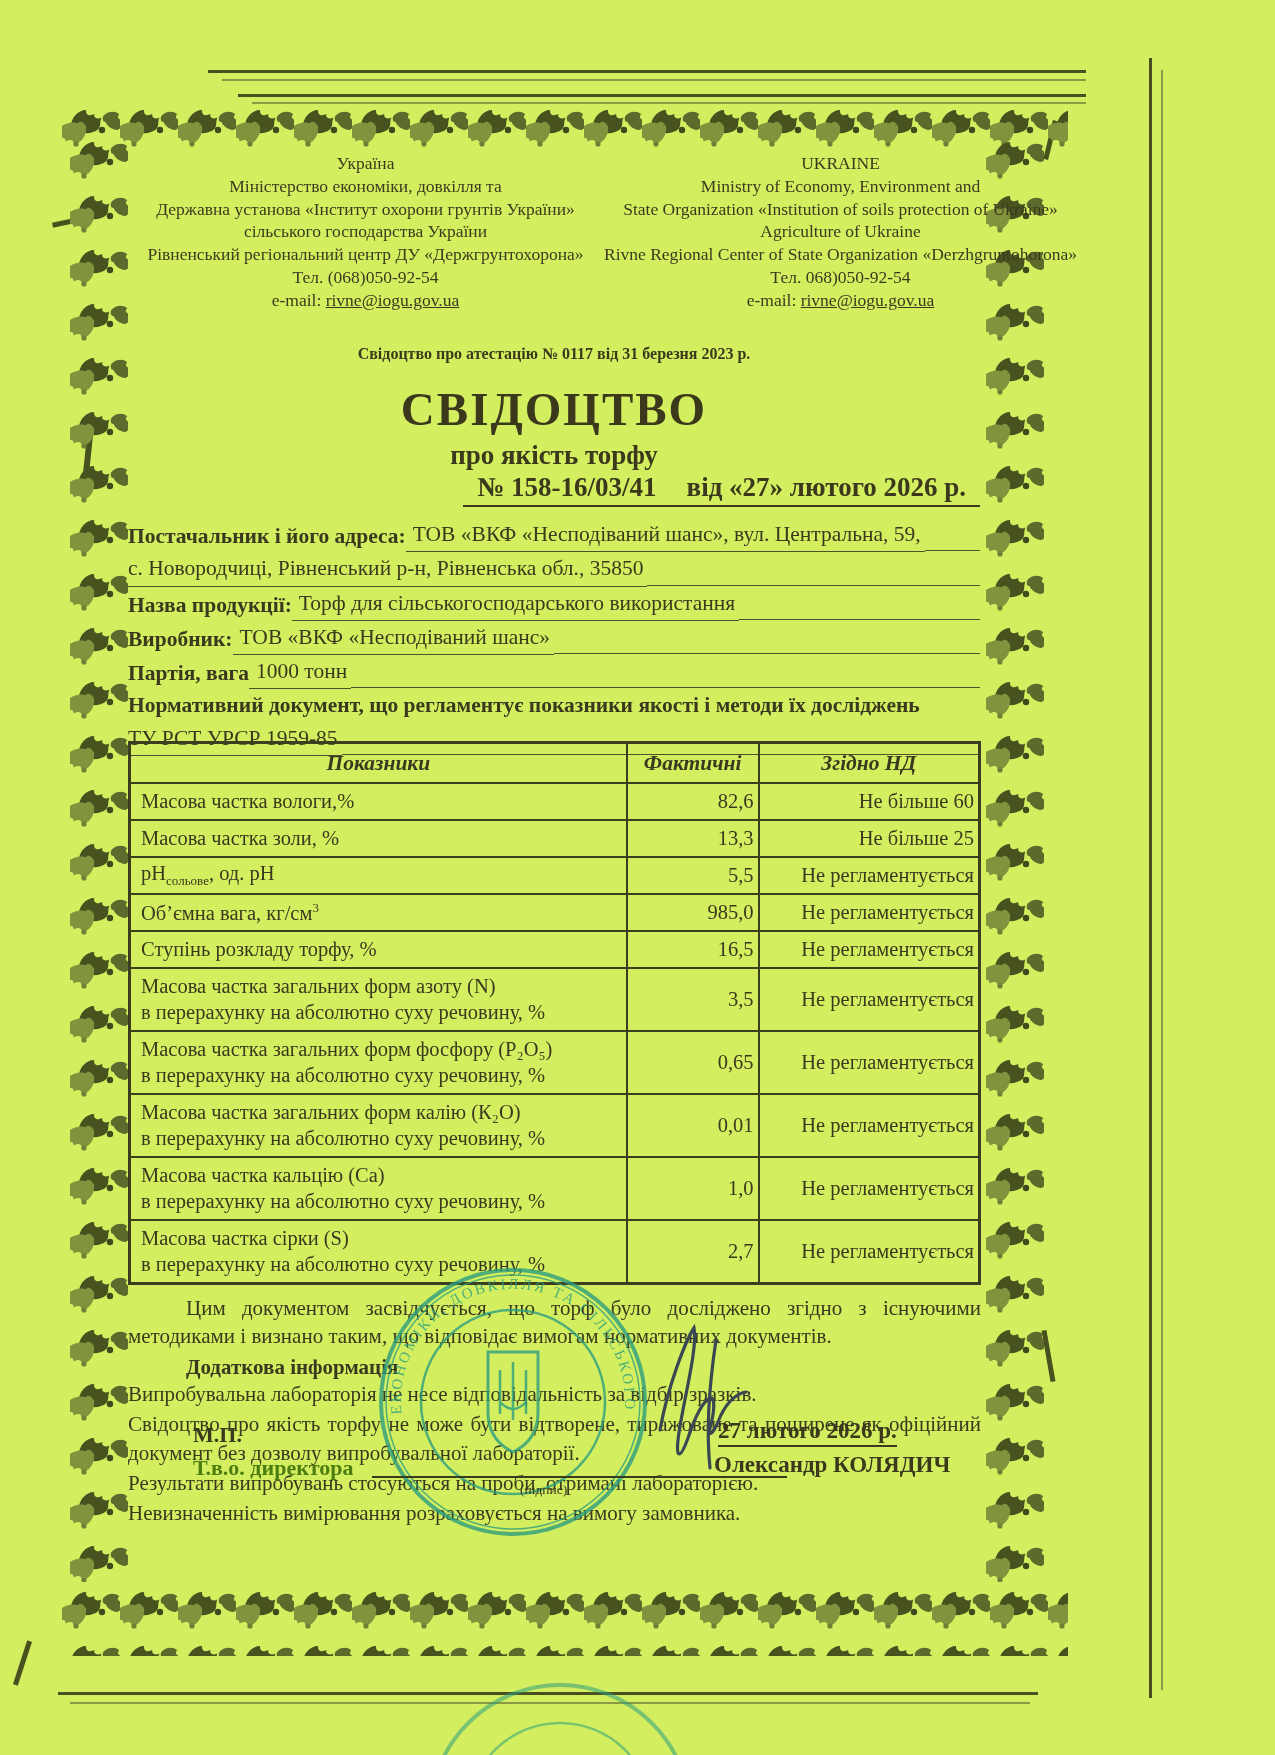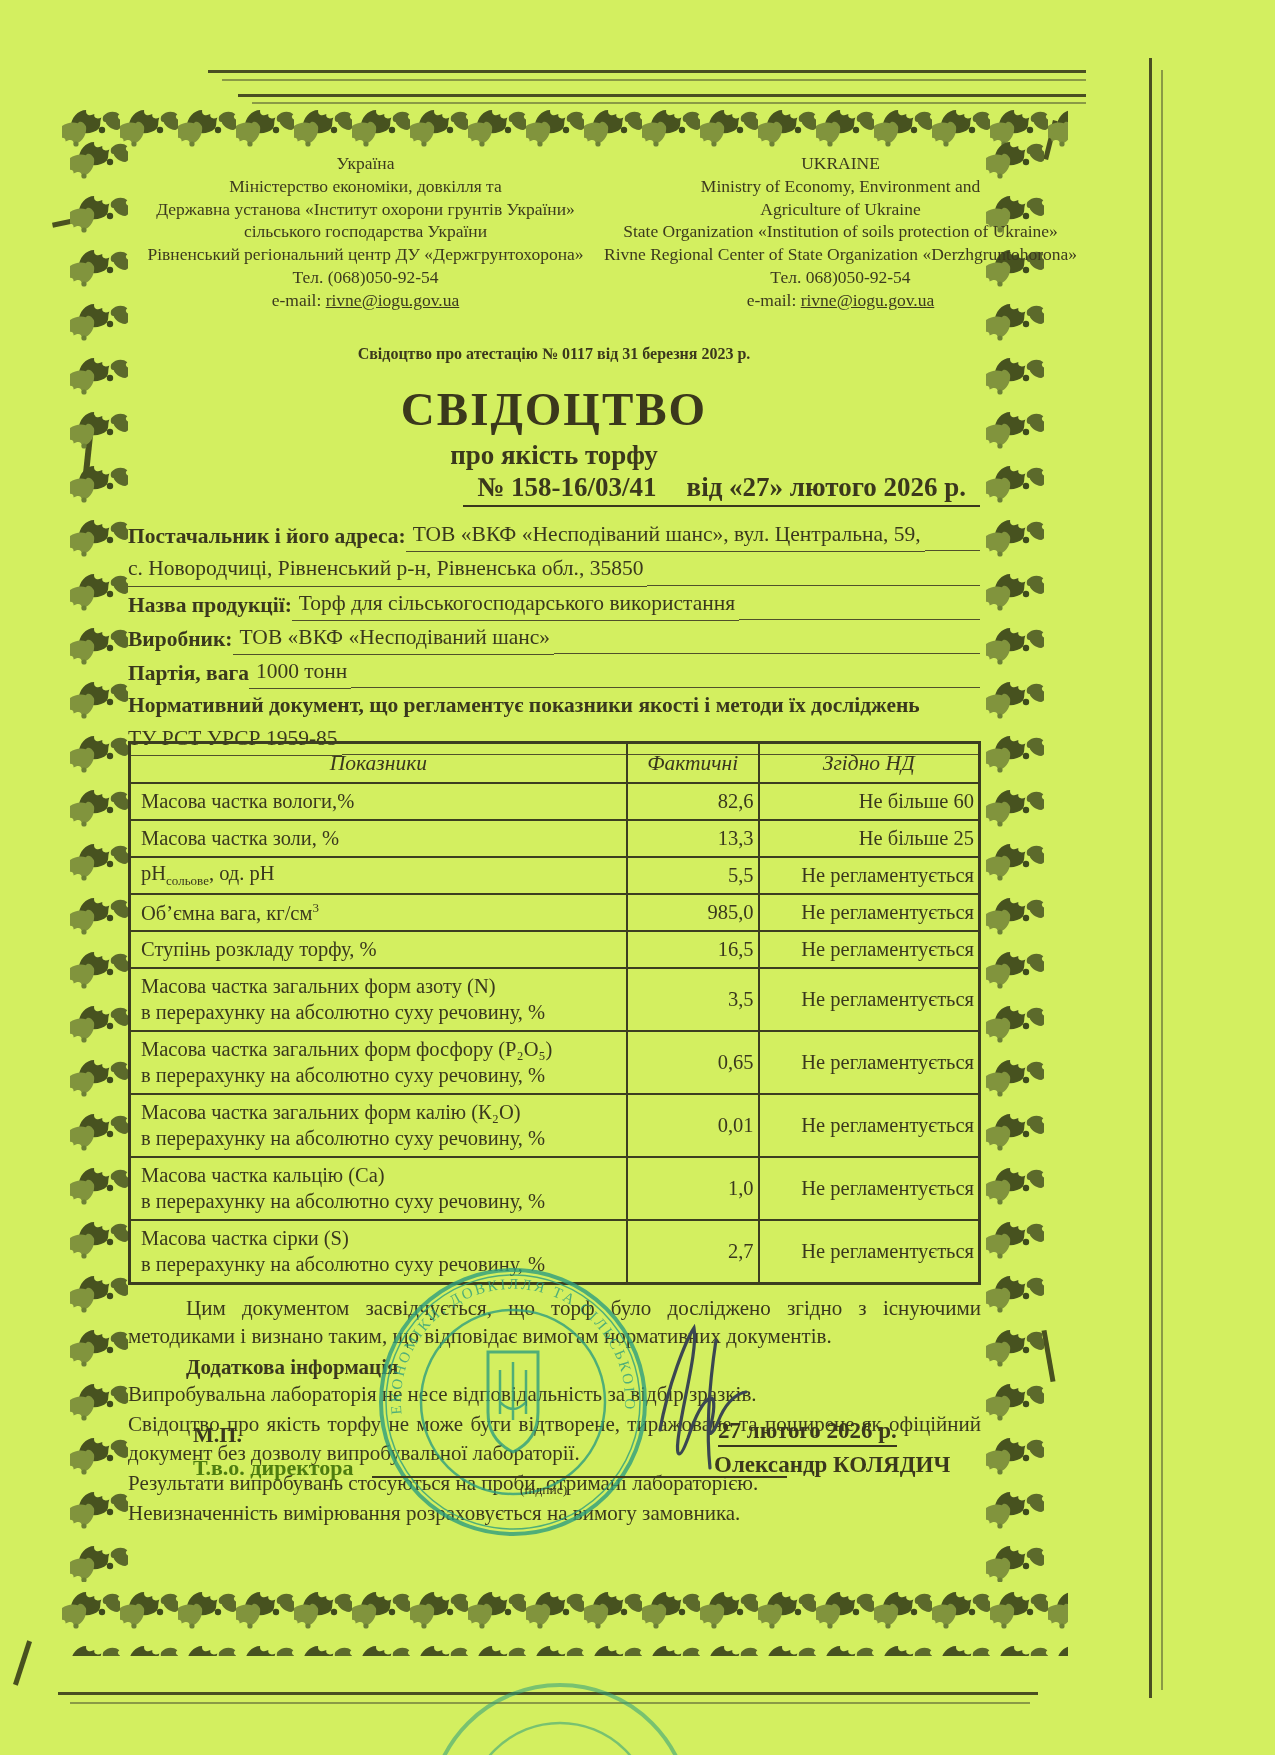--- a/index.html
+++ b/index.html
@@ -33,21 +33,21 @@
   .fields { position:absolute; top:518px; left:128px; width:852px; font-size:21.5px; line-height:1.5; color:#3a381d; }
   .fline { display:flex; align-items:flex-end; min-height:31px; }
   .flabel { font-weight:bold; white-space:pre; }
   .fvalue { white-space:pre; border-bottom:1.7px solid #50502a; padding:0 4px 1px 7px; }
   .fill { flex:1; border-bottom:1.7px solid #50502a; margin-bottom:1px; }
   
   .lower { position:absolute; top:741px; left:128px; width:853px; }
   table.qt { border-collapse:collapse; width:100%; font-size:20.5px; color:#3a381d; }
   table.qt td, table.qt th { border:2.4px solid #3c3e20; vertical-align:middle; }
   table.qt { border:3px solid #3c3e20; }
-  th.h { font-style:italic; font-weight:normal; font-size:21.5px; text-align:center; height:36px; }
+  th.h { font-style:italic; font-weight:bold; font-size:21.5px; text-align:center; height:36px; }
   td.c1 { text-align:left; padding:2px 8px 2px 10px; }
   td.c2, td.c3 { text-align:right; padding:2px 4px; }
   .col1 { width:58.5%; } .col2 { width:15.5%; } .col3 { width:26%; }
   tr.single td { height:31px; }
   tr.double td { height:57px; }
   .line2 { display:block; line-height:1.25; }
   sub.phs { font-size:13px; } sup.vol { font-size:13px; }
   
   .closing { margin-top:9px; font-size:21px; line-height:1.35; text-align:justify; text-indent:58px; color:#3a381d; }
   .addhead { margin-top:4px; font-weight:bold; font-size:21px; padding-left:58px; color:#3a381d; }
@@ -113,22 +113,22 @@
       <div class="hline">Міністерство економіки, довкілля та</div>
       <div class="hline">Державна установа «Інститут охорони грунтів України»</div>
       <div class="hline">сільського господарства України</div>
       <div class="hline">Рівненський регіональний центр ДУ «Держгрунтохорона»</div>
       <div class="hline">Тел. (068)050-92-54</div>
       <div class="hline"><span>e-mail: </span><span class="u">rivne@iogu.gov.ua</span></div>
     </div>
     <div class="hcol">
       <div class="hline">UKRAINE</div>
       <div class="hline">Ministry of Economy, Environment and</div>
+      <div class="hline">State Organization «Institution of soils protection of Ukraine»</div>
       <div class="hline">Agriculture of Ukraine</div>
-      <div class="hline">State Organization «Institution of soils protection of Ukraine»</div>
       <div class="hline">Rivne Regional Center of State Organization «Derzhgruntohorona»</div>
       <div class="hline">Тел. 068)050-92-54</div>
       <div class="hline"><span>e-mail: </span><span class="u">rivne@iogu.gov.ua</span></div>
     </div>
   </div>
 
   <div class="attest">Свідоцтво про атестацію № 0117 від 31 березня 2023 р.</div>
   <div class="title">СВІДОЦТВО</div>
   <div class="subtitle">про якість торфу</div>
   <div class="numline">

